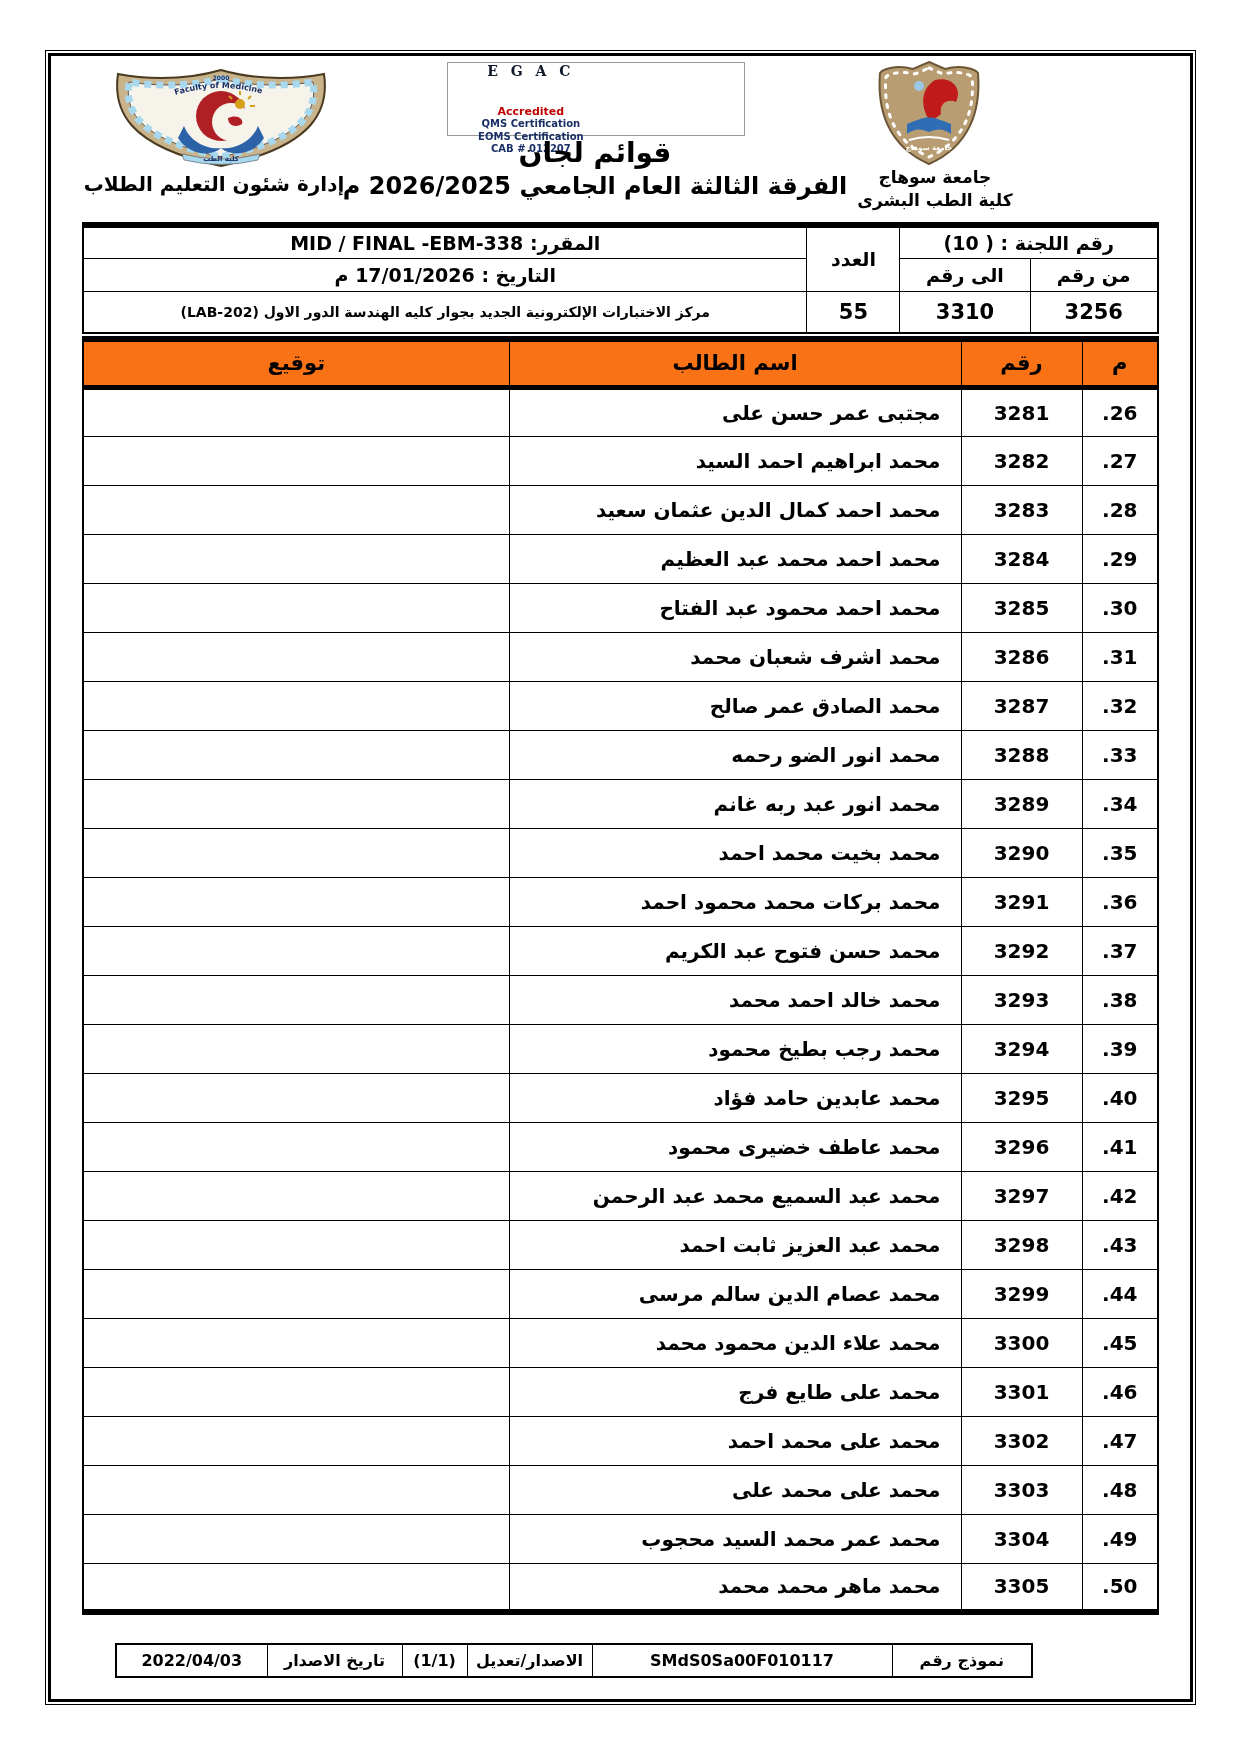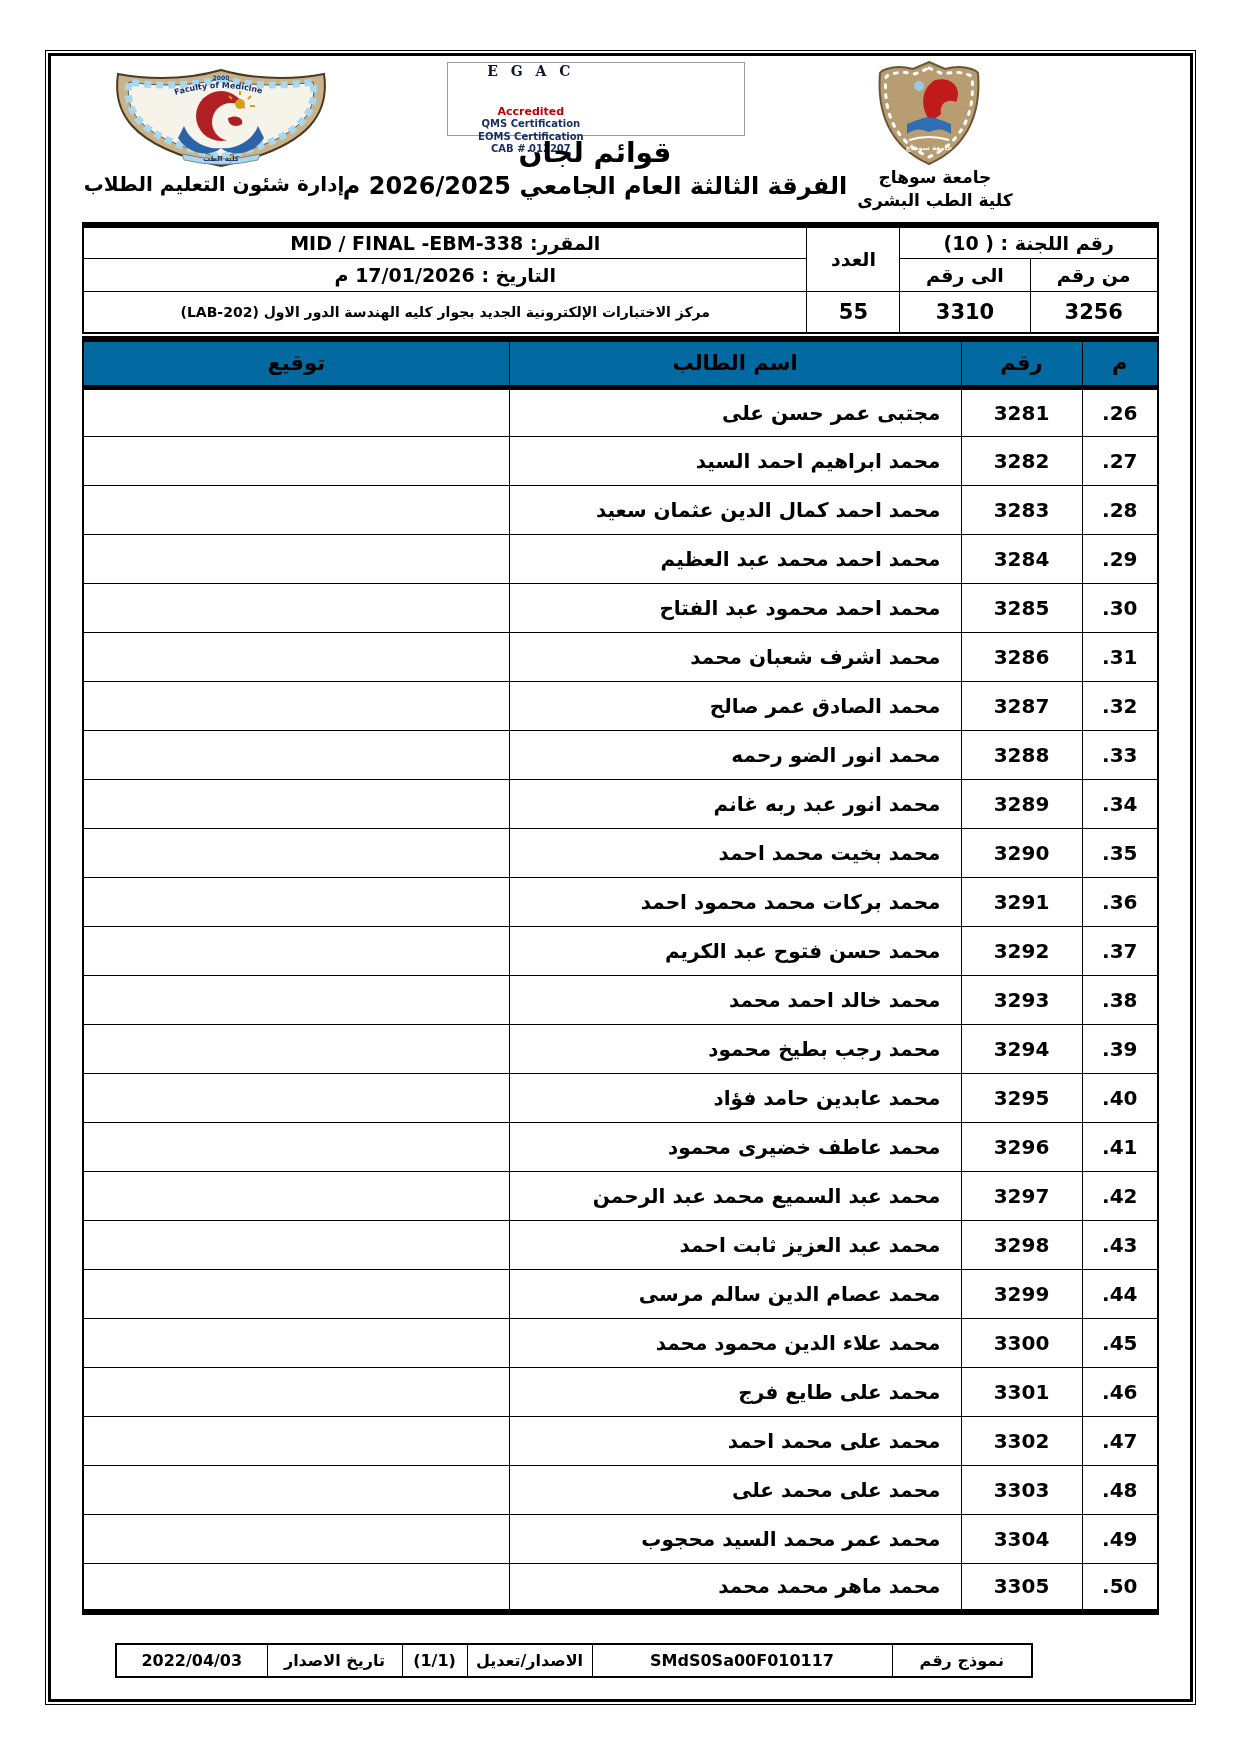--- a/index.html
+++ b/index.html
@@ -35,21 +35,21 @@
                 border:2px solid #000; border-top:6px solid #000; }
   .info-table td { border:1px solid #000; text-align:center; vertical-align:middle; padding:0 4px; }
   .info-table .lbl { font-size:19px; }
   .info-table .val { font-size:21px; }
   .r1 { height:33px; } .r2 { height:33px; } .r3 { height:42px; }
   .loc { font-size:14px; }
 
   
   .stu-table { position:absolute; left:82px; top:336px; width:1077px;
                border:2px solid #000; border-top:6px solid #000; border-bottom:6px solid #000; }
-  .stu-table th { background:#0369a1; border:1px solid #000; border-top:none;
+  .stu-table th { background:#f97316; border:1px solid #000; border-top:none;
                   border-bottom:5px solid #000; height:48px; font-size:21px; text-align:center; vertical-align:middle; }
   .stu-table td { border:1px solid #000; height:49px; vertical-align:middle; font-size:20px; }
   .c-serial { text-align:center; font-size:19px; }
   .c-number { text-align:center; }
   .c-name   { text-align:right; padding-right:20px; }
   .c-sign   { }
 
   
   .foot-table { position:absolute; left:115px; top:1643px; width:918px; border:2px solid #000; }
   .foot-table td { border:1px solid #000; height:33px; text-align:center; vertical-align:middle; font-size:16px; }

